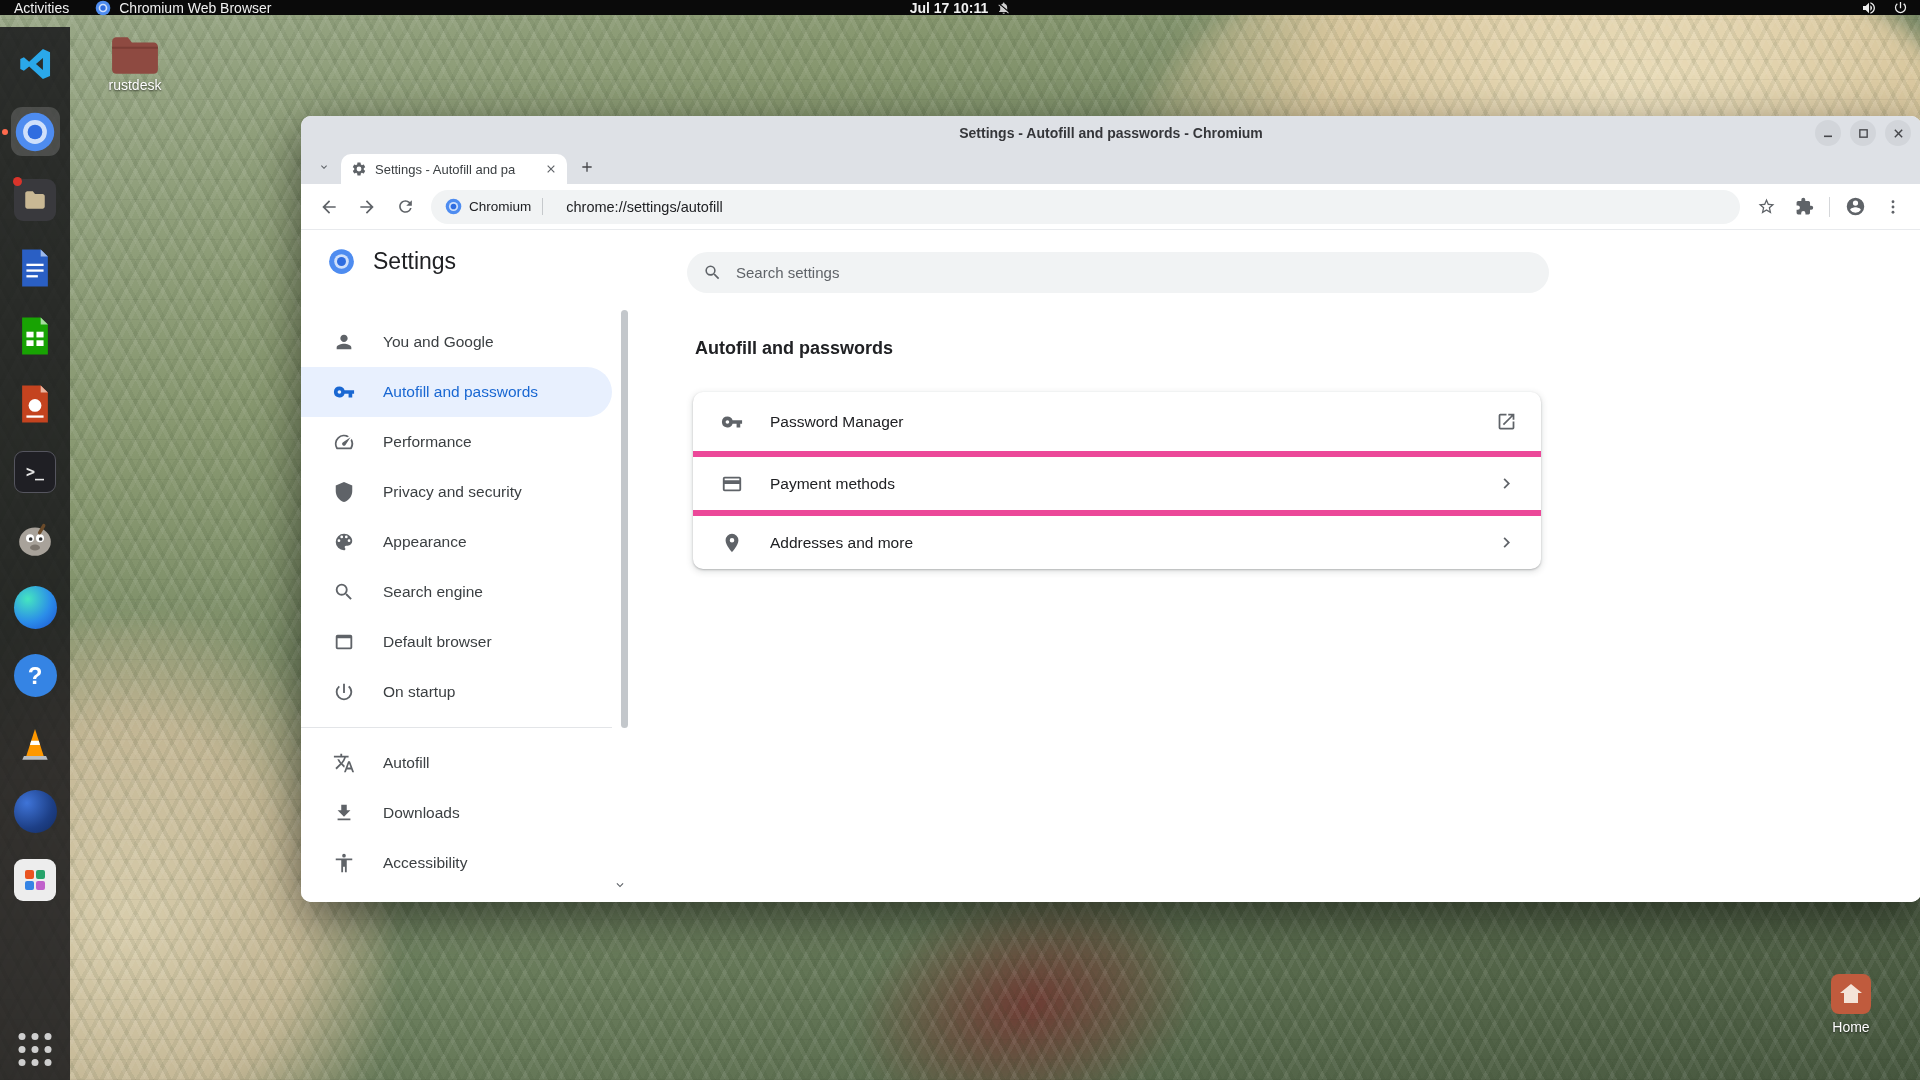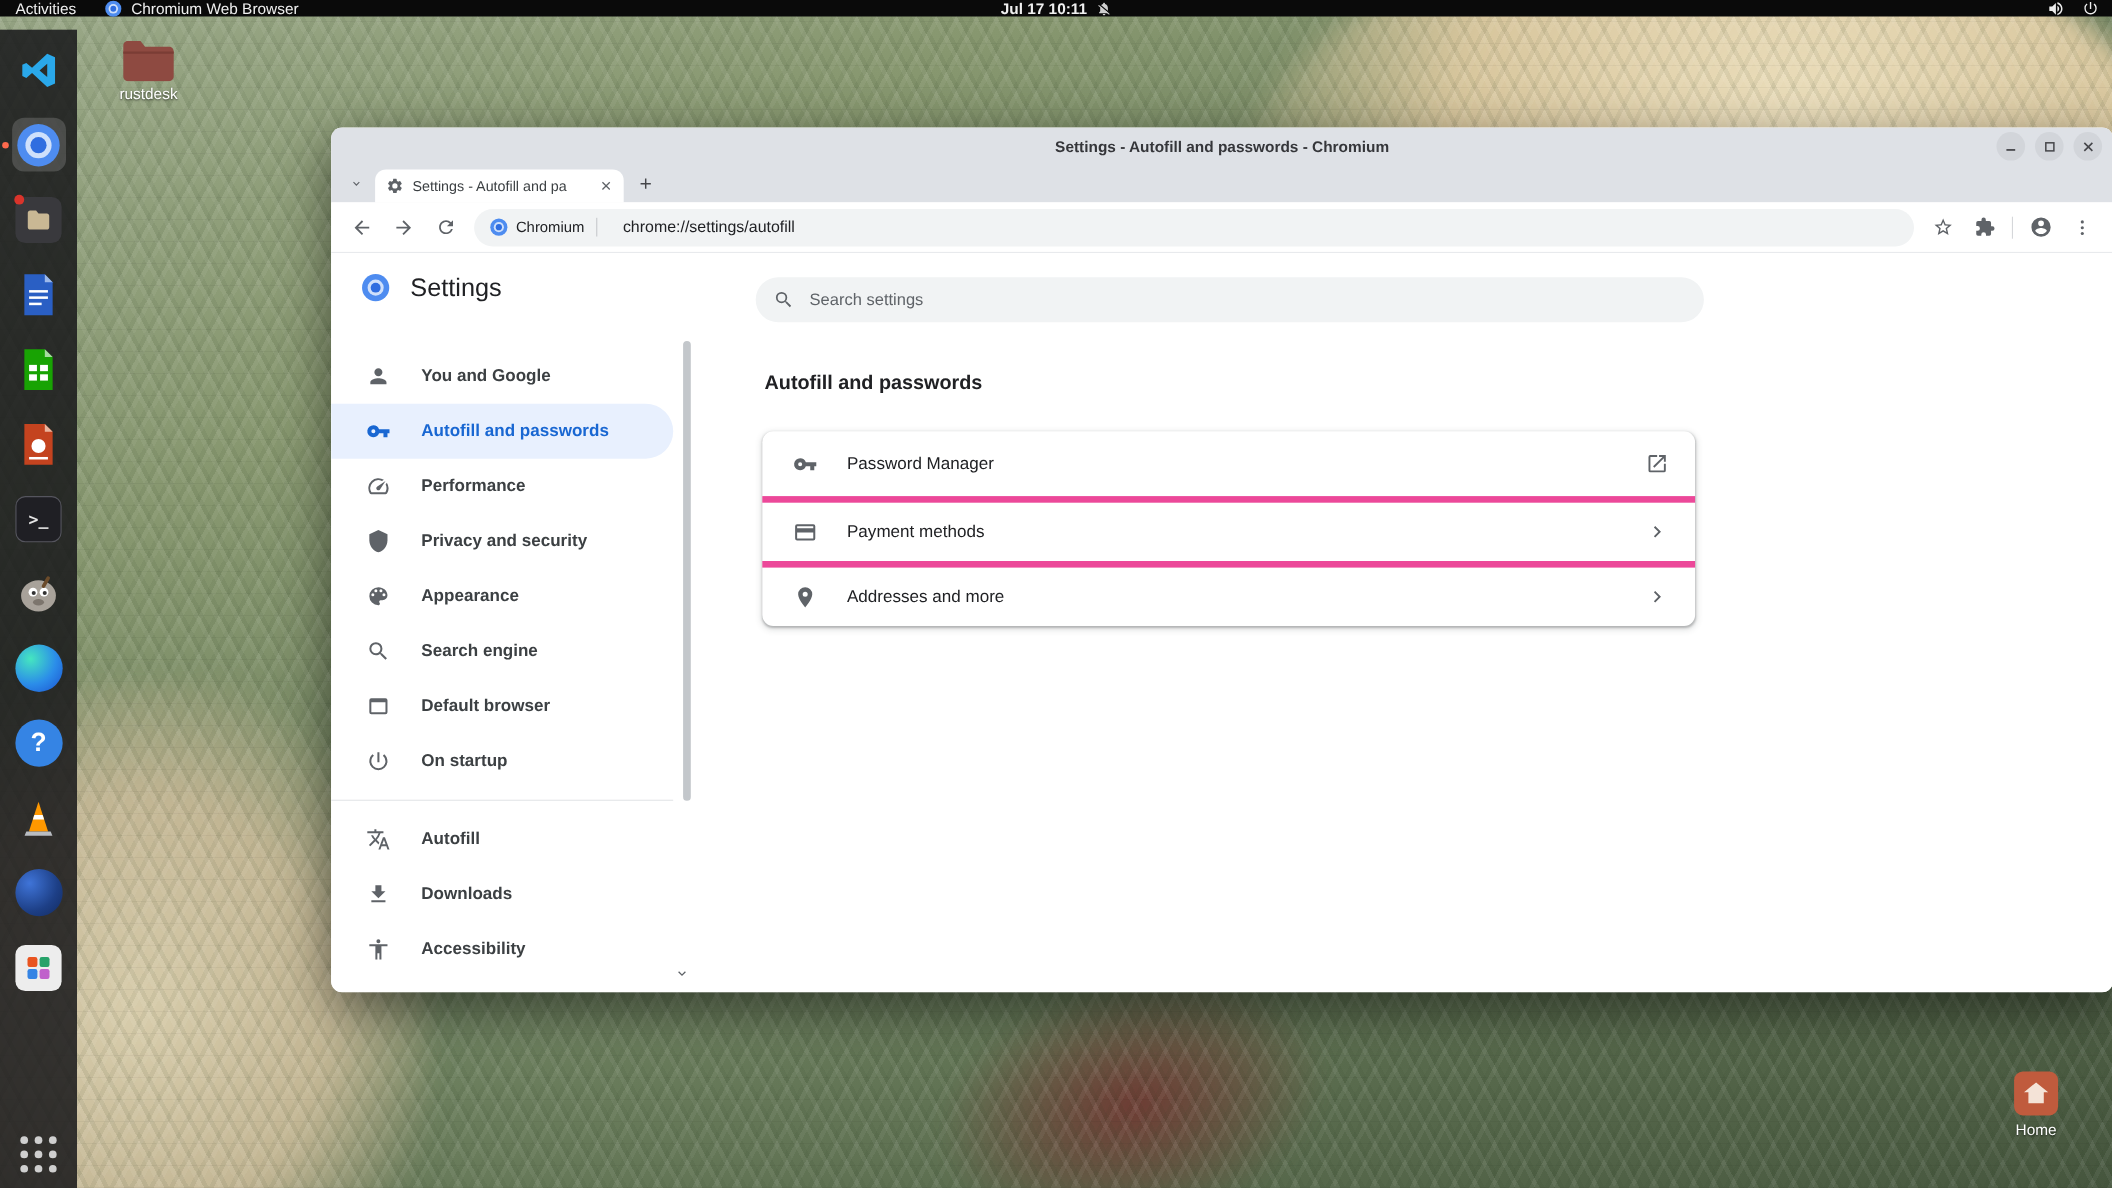--- a/index.html
+++ b/index.html
@@ -112,21 +112,21 @@
 
   .content { flex:1; position:relative; background:#fff; overflow:hidden; }
 
   
   .brand { position:absolute; left:27px; top:18px; display:flex; align-items:center; gap:18px; }
   .brand .btitle { font-size:23px; color:#202124; }
   .sidenav { position:absolute; left:0; top:87px; width:330px; }
   .nav-item { height:50px; width:311px; display:flex; align-items:center; gap:28px;
     padding-left:32px; border-radius:0 25px 25px 0; cursor:pointer; }
   .nav-item .nicon { width:22px; height:22px; color:#5f6368; display:flex; flex:none; }
-  .nav-item .nlabel { font-size:15.5px; color:#3c4043; font-weight:bold; }
+  .nav-item .nlabel { font-size:15.5px; color:#3c4043; font-weight:normal; }
   .nav-item.selected { background:#e8f0fe; }
   .nav-item.selected .nicon { color:#1967d2; }
   .nav-item.selected .nlabel { color:#1967d2; }
   .nav-div { width:311px; height:1px; background:#e3e5e8; margin:10px 0; }
 
   .nav-scrollbar { position:absolute; left:320px; top:80px; width:7px; height:418px;
     background:#c3c7cb; border-radius:4px; }
   .scroll-hint { position:absolute; left:312px; top:648px; color:#5f6368; }
 
   

